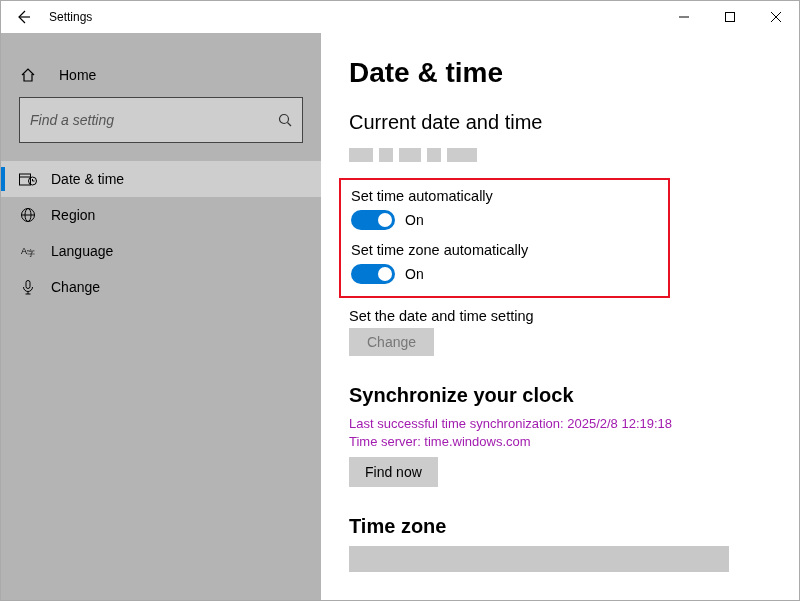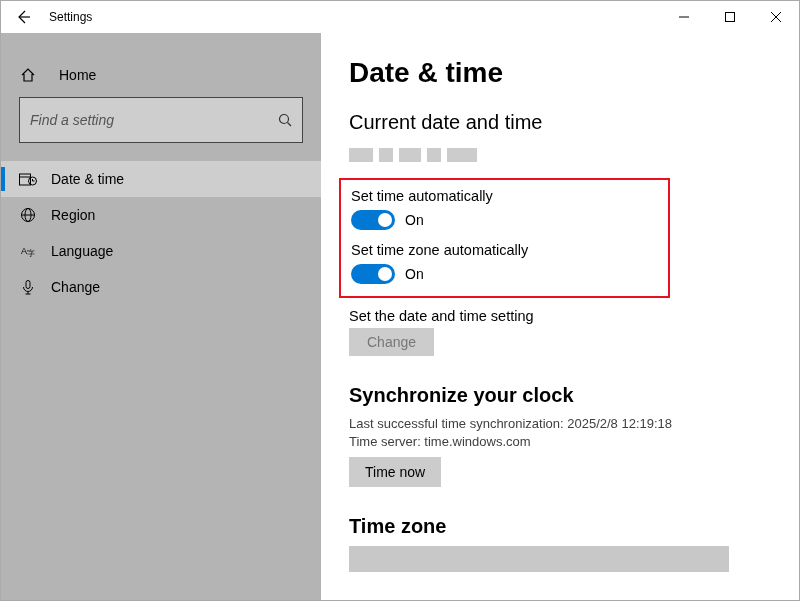--- a/index.html
+++ b/index.html
@@ -45,21 +45,21 @@
   .blurred span { background:#ccc; height:14px; display:inline-block; }
   .highlight-box { border:2px solid #e81123; padding: 8px 140px 10px 10px; display:inline-block; margin-top:8px; margin-left:-10px; }
   .field-label { font-size:14.5px; margin-bottom:6px; margin-top:0; }
   .toggle-row { display:flex; align-items:center; gap:10px; margin-bottom:12px;text-align:right; }
   .toggle { width:44px; height:20px; border-radius:10px; background:#0078d4; position:relative; }
   .toggle::after { content:""; position:absolute; right:3px; top:3px; width:14px; height:14px; background:#fff; border-radius:50%; }
   .toggle-text { font-size:14px; }
   .btn-disabled { background:#ccc; color:#777; border:none; font-size:14px; padding:6px 18px; margin-top:4px;text-align:center; }
   .btn { background:#ccc; color:#000; border:none; font-size:14px; padding:7px 16px; margin-top:6px; }
   .sec-label { font-size:14.5px; margin-top:16px; }
-  .subtext { font-size:13px; color:#404040; margin-top:8px; line-height:1.4; }
+  .subtext { font-size:13px; color:#a21caf; margin-top:8px; line-height:1.4; }
   .h3 { font-size:20px; font-weight:700; margin-top:28px; margin-bottom:8px; }
   .tz-blur { height:26px; width:380px; background:#c8c8c8; margin-top:6px; }
 
   svg { display:block; }
 </style>
 </head>
 <body>
 
 <div class="window">
 
@@ -181,19 +181,19 @@
           <div class="toggle-text">On</div>
         </div>
       </div>
 
       <div class="sec-label" style="margin-top:10px">Set the date and time setting</div>
       <button class="btn-disabled" disabled="">Change</button>
 
       <div class="h3">Synchronize your clock</div>
       <div class="subtext">Last successful time synchronization: 2025/2/8 12:19:18</div>
       <div class="subtext" style="margin-top:0">Time server: time.windows.com</div>
-      <button class="btn">Time now</button>
+      <button class="btn">Find now</button>
 
       <div class="h3">Time zone</div>
       <div class="tz-blur"></div>
     </div>
   </div>
 </div>
 
 </body></html>

